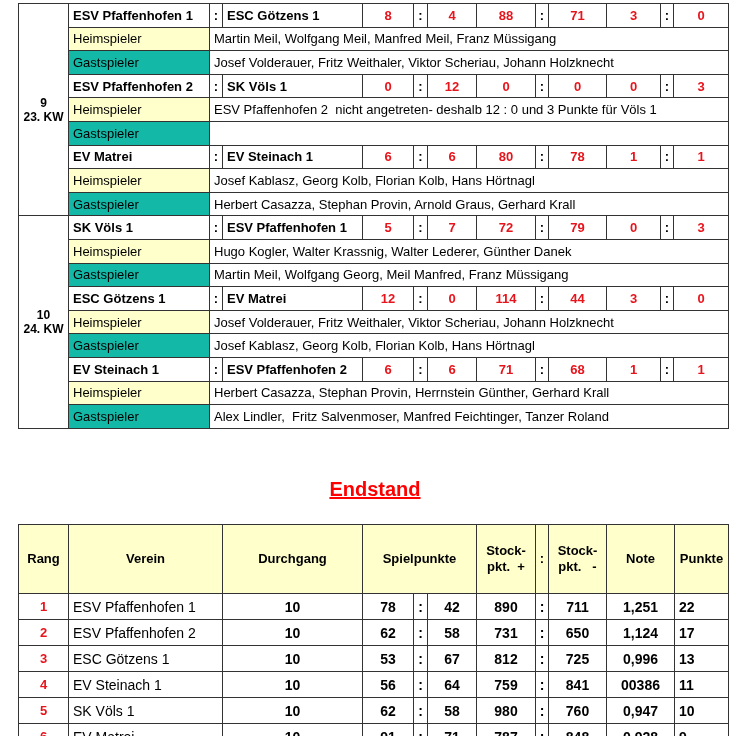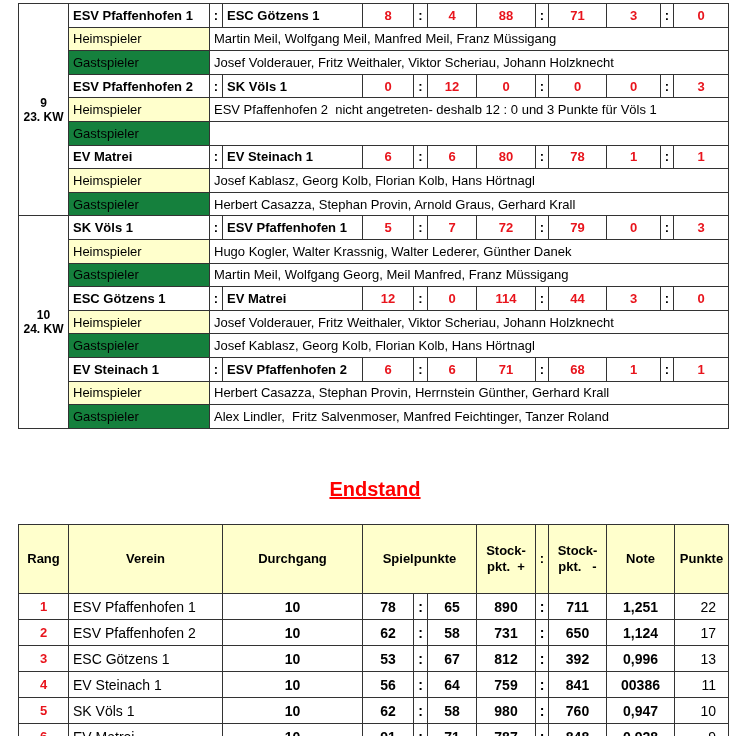--- a/index.html
+++ b/index.html
@@ -7,30 +7,30 @@
          font-family:"Liberation Sans", sans-serif; color:#000; }
   table { border-collapse:collapse; position:absolute; table-layout:fixed; }
   td, th { border:1px solid #333; padding:0 4px; font-size:13px; white-space:nowrap; overflow:hidden; }
   #matches { left:18px; top:3px; width:710px; border:1.5px solid #333; }
   #matches td { height:22.6px; }
   .wk { text-align:center; font-weight:bold; font-size:12px; line-height:14px; }
   .team { font-weight:bold; }
   .colon { text-align:center; font-weight:bold; padding:0; border-right:1px solid #333; }
   .num { text-align:center; font-weight:bold; color:#e8141c; padding:0; }
   .heim { background:#ffffcc;margin-left:41px; }
-  .gast { background:#15803d; }
+  .gast { background:#14b8a6; }
   .noright { border-right:none; }
   #title { position:absolute; left:0; width:750px; top:478px; text-align:center;
            font-weight:bold; font-size:20px; color:#ff0000; text-decoration:underline; }
   #standings { left:18px; top:524px; width:710px; border:1.5px solid #333; }
   #standings th { background:#ffffcc; height:36px; font-size:13px; font-weight:bold; line-height:16px; }
   #standings td { height:25px; font-size:14px; }
   .rang { text-align:center; color:#e8141c; font-weight:bold; font-size:13px !important; }
   .b { font-weight:bold; text-align:center; }
-  .r { text-align:right; padding-right:12px; font-weight:normal; }
+  .r { padding-right:12px; font-weight:bold; }
 </style>
 </head>
 <body>
 
 <table id="matches">
   <colgroup>
     <col style="width:50px">
       <col style="width:141px">
       <col style="width:13px">
       <col style="width:140px">
@@ -221,21 +221,21 @@
       <th style="padding:16px 2px">Punkte</th>
     </tr>
   </thead>
   <tbody id="standings-body">
       <tr>
       <td class="rang">1</td>
       <td>ESV Pfaffenhofen 1</td>
       <td class="b">10</td>
       <td class="b">78</td>
       <td class="b" style="padding:0">:</td>
-      <td class="b">65</td>
+      <td class="b">42</td>
       <td class="b">890</td>
       <td class="b" style="padding:0">:</td>
       <td class="b">711</td>
       <td class="b">1,251</td>
       <td class="r">22</td>
       </tr>
       <tr>
       <td class="rang">2</td>
       <td>ESV Pfaffenhofen 2</td>
       <td class="b">10</td>
@@ -250,21 +250,21 @@
       </tr>
       <tr>
       <td class="rang">3</td>
       <td>ESC Götzens 1</td>
       <td class="b">10</td>
       <td class="b">53</td>
       <td class="b" style="padding:0">:</td>
       <td class="b">67</td>
       <td class="b">812</td>
       <td class="b" style="padding:0">:</td>
-      <td class="b">392</td>
+      <td class="b">725</td>
       <td class="b">0,996</td>
       <td class="r">13</td>
       </tr>
       <tr>
       <td class="rang">4</td>
       <td>EV Steinach 1</td>
       <td class="b">10</td>
       <td class="b">56</td>
       <td class="b" style="padding:0">:</td>
       <td class="b">64</td>

